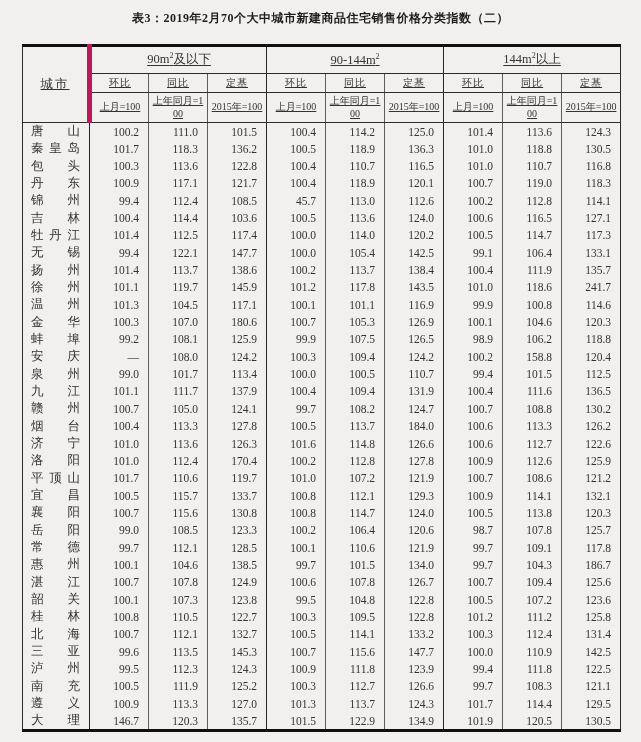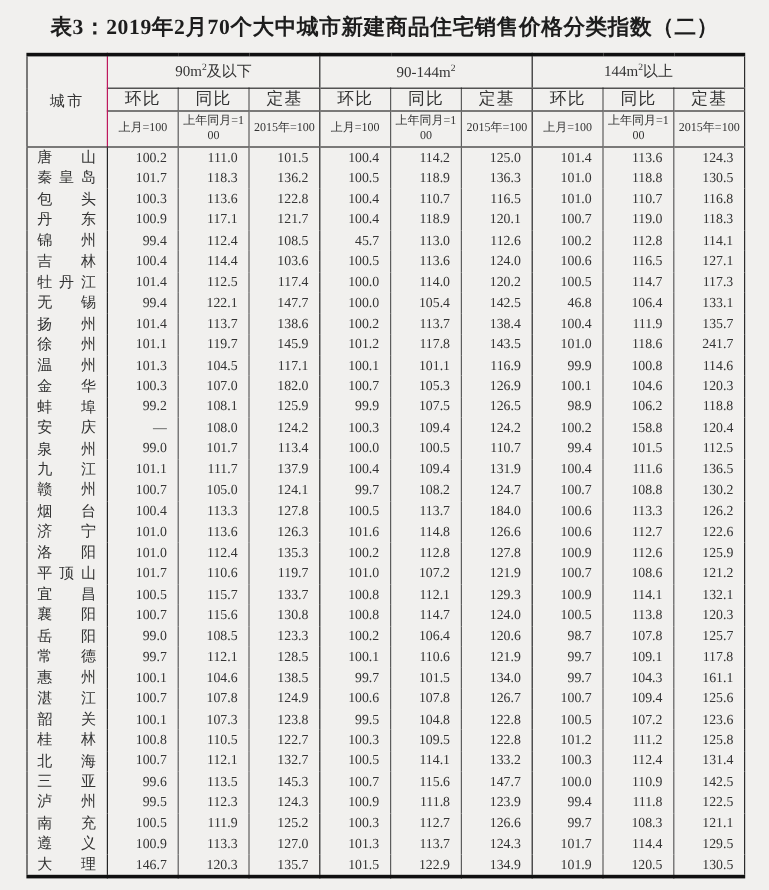--- a/index.html
+++ b/index.html
@@ -6,37 +6,37 @@
   html,body { width:641px; height:742px; }
   body {
     background:#f1f0ee;
     font-family:"Liberation Serif","DejaVu Serif",serif;
     color:#333;
     position:relative;
     overflow:hidden;
   }
   .title {
     position:absolute; top:10px; left:0; width:641px;
-    text-align:center; font-weight:bold; font-size:18px;
+    text-align:center; font-weight:bold; font-size:12px;
     color:#1d1d1d; letter-spacing:.5px;
   }
   table.idx {
     position:absolute; left:22px; top:44px; width:598px;
     border-collapse:collapse; table-layout:fixed;
     border-left:1px solid #2c2c2c; border-right:1px solid #2c2c2c;
     border-top:3px solid #101010; border-bottom:3px solid #101010;
   }
   col.c-city { width:67px; }
   col.c-num  { width:59px; }
   th { font-weight:normal; }
-  thead th { border-bottom:1px solid #2c2c2c; vertical-align:middle; text-align:center; }
-  .city-th { font-size:13px; border-right:1px solid #be185d; letter-spacing:2px; }
+  thead th { border-bottom:1px solid #2c2c2c; vertical-align:middle; text-align:center;text-decoration:underline; }
+  .city-th { font-size:13px; border-right:5px solid #be185d; letter-spacing:2px; }
   .group-row th { height:28px; font-size:12.5px; }
   .group-th sup { font-size:8px; }
-  .sub-row th { height:19px; font-size:14px; letter-spacing:1px; }
+  .sub-row th { height:19px; font-size:10px; letter-spacing:1px; }
   .base-row th { height:30px; font-size:10px; line-height:1.25; padding:0 3px; word-break:break-all; }
   tbody td { height:17.35px; font-size:11.5px; vertical-align:middle; }
   td.num { text-align:right; padding-right:9px; }
   td.city { padding:0 9px 0 8px; font-size:12.5px; }
   .jname { display:flex; justify-content:space-between; width:100%; }
   .vsep { border-left:1px solid #5d5d5d; }
   .gsep { border-left:1px solid #262626; }
 </style>
 </head>
 <body>
@@ -214,21 +214,21 @@
             <span>无</span>
             <span>锡</span>
           </div>
         </td>
         <td class="num gsep">99.4</td>
         <td class="num vsep">122.1</td>
         <td class="num vsep">147.7</td>
         <td class="num gsep">100.0</td>
         <td class="num vsep">105.4</td>
         <td class="num vsep">142.5</td>
-        <td class="num gsep">46.8</td>
+        <td class="num gsep">99.1</td>
         <td class="num vsep">106.4</td>
         <td class="num vsep">133.1</td>
       </tr>
       <tr>
         <td class="city">
           <div class="jname">
             <span>扬</span>
             <span>州</span>
           </div>
         </td>
@@ -278,21 +278,21 @@
       </tr>
       <tr>
         <td class="city">
           <div class="jname">
             <span>金</span>
             <span>华</span>
           </div>
         </td>
         <td class="num gsep">100.3</td>
         <td class="num vsep">107.0</td>
-        <td class="num vsep">182.0</td>
+        <td class="num vsep">180.6</td>
         <td class="num gsep">100.7</td>
         <td class="num vsep">105.3</td>
         <td class="num vsep">126.9</td>
         <td class="num gsep">100.1</td>
         <td class="num vsep">104.6</td>
         <td class="num vsep">120.3</td>
       </tr>
       <tr>
         <td class="city">
           <div class="jname">
@@ -414,21 +414,21 @@
       </tr>
       <tr>
         <td class="city">
           <div class="jname">
             <span>洛</span>
             <span>阳</span>
           </div>
         </td>
         <td class="num gsep">101.0</td>
         <td class="num vsep">112.4</td>
-        <td class="num vsep">135.3</td>
+        <td class="num vsep">170.4</td>
         <td class="num gsep">100.2</td>
         <td class="num vsep">112.8</td>
         <td class="num vsep">127.8</td>
         <td class="num gsep">100.9</td>
         <td class="num vsep">112.6</td>
         <td class="num vsep">125.9</td>
       </tr>
       <tr>
         <td class="city">
           <div class="jname">
@@ -523,21 +523,21 @@
           </div>
         </td>
         <td class="num gsep">100.1</td>
         <td class="num vsep">104.6</td>
         <td class="num vsep">138.5</td>
         <td class="num gsep">99.7</td>
         <td class="num vsep">101.5</td>
         <td class="num vsep">134.0</td>
         <td class="num gsep">99.7</td>
         <td class="num vsep">104.3</td>
-        <td class="num vsep">161.1</td>
+        <td class="num vsep">186.7</td>
       </tr>
       <tr>
         <td class="city">
           <div class="jname">
             <span>湛</span>
             <span>江</span>
           </div>
         </td>
         <td class="num gsep">100.7</td>
         <td class="num vsep">107.8</td>

